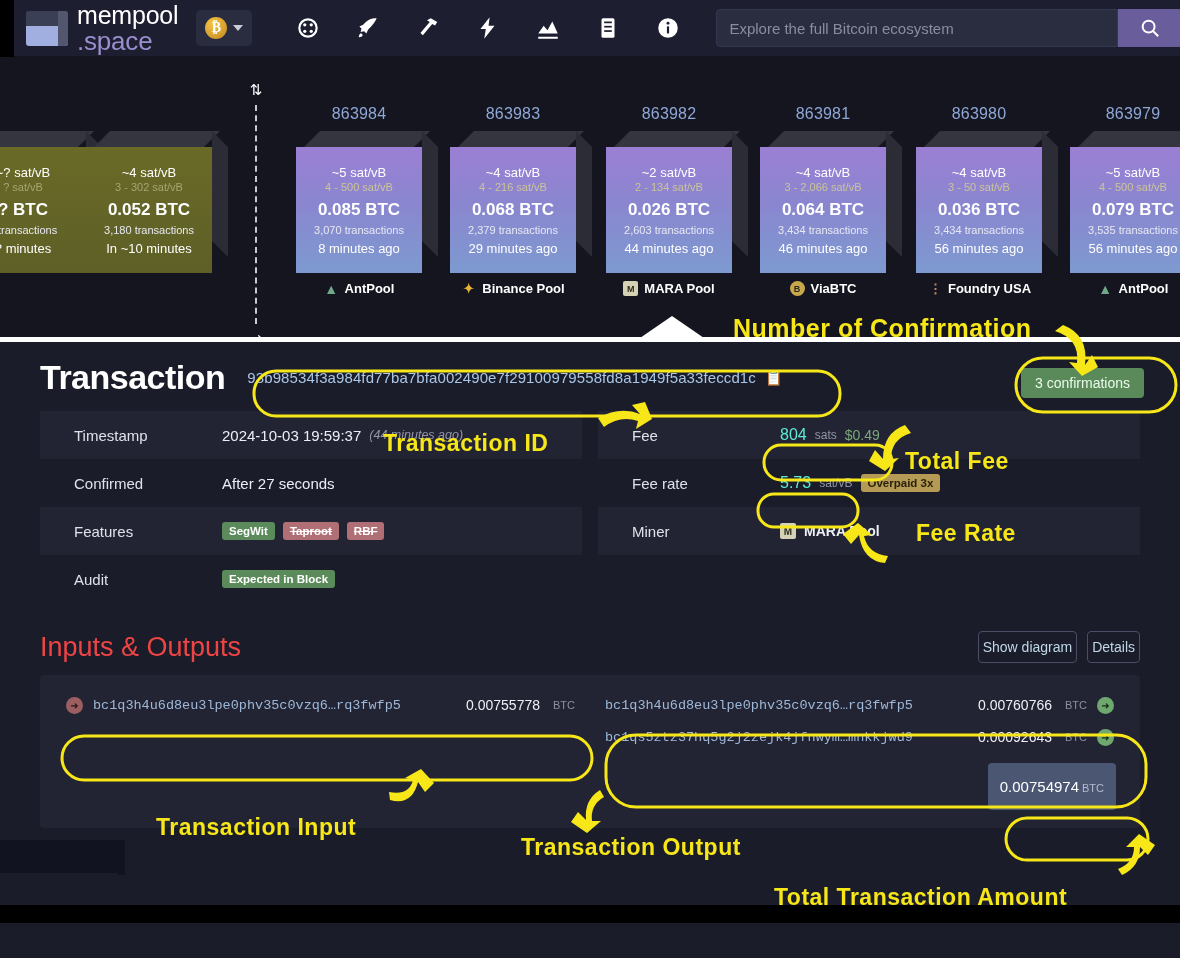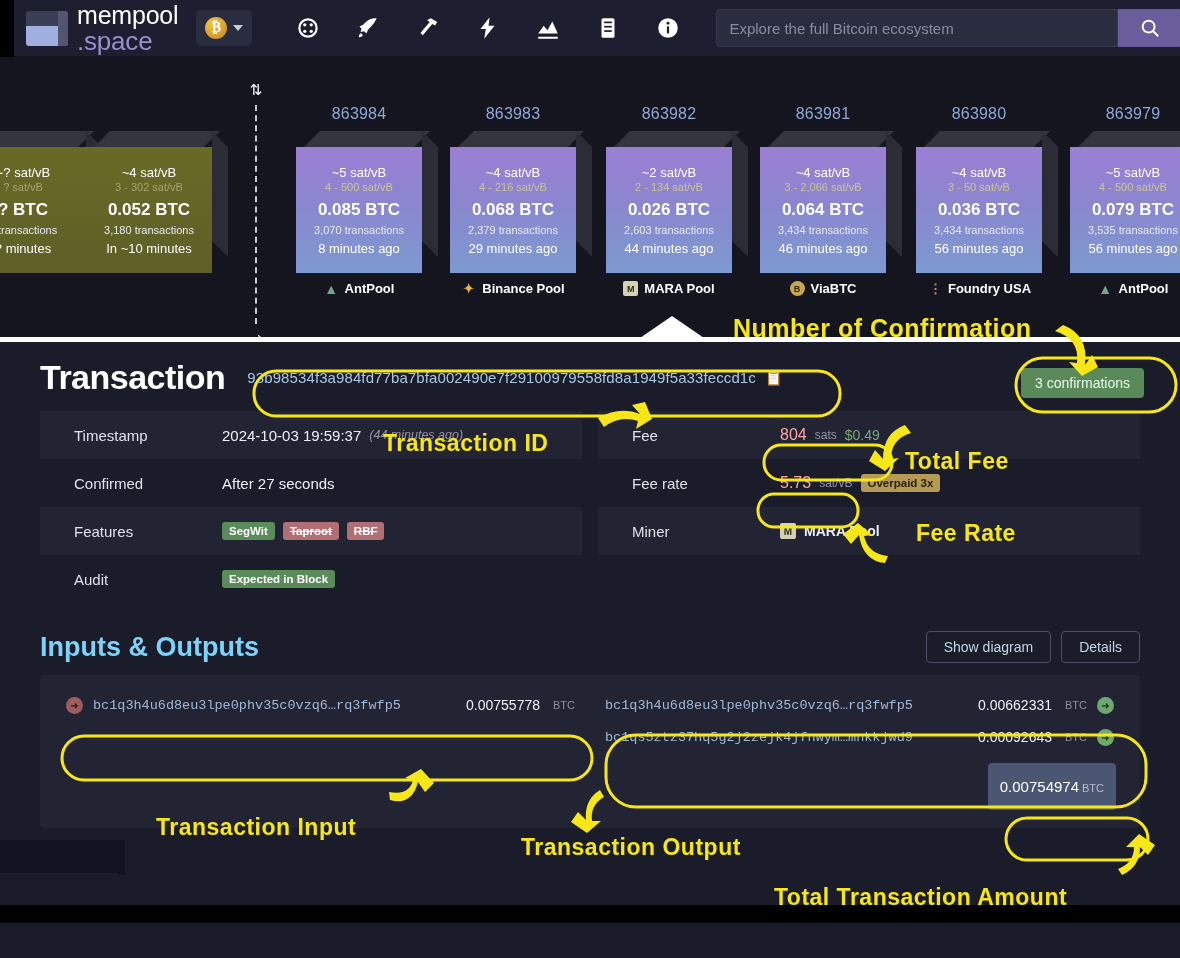--- a/index.html
+++ b/index.html
@@ -154,35 +154,35 @@
   .dcol { flex:1; }
   .drow { display:flex; align-items:center; height:48px; padding: 0 34px 0 34px; }
   .dcol .drow:nth-child(odd) { background:#222433; }
   .dlabel { width: 148px; color:#dfe1ea; font-size:15px; }
   .dvalue { color:#eceef5; font-size:15px; display:flex; align-items:center; gap:8px; }
   .dmuted { color:#9396a6; font-size:12.5px; font-style:italic; }
   .pill { font-size:11.5px; font-weight:bold; padding:3px 7px; border-radius:3px; color:#fff; }
   .pill-green { background:#5b8a5b; }
   .pill-red   { background:#b06f74; text-decoration: line-through; }
   .pill-tan   { background:#b49a55; color:#2a230b; font-weight:bold; }
-  .fee-val { font-size:16px; color:#fca5a5; }
+  .fee-val { font-size:16px; color:#5eead4; }
   .fee-unit{ font-size:12px; color:#9396a6; }
   .fee-usd { font-size:14px; color:#7aa67a; }
   .miner-ico {
     width:16px;height:16px;background:#d6d2b6;color:#2c2a1c;font-size:10px;font-weight:bold;
     display:inline-flex;align-items:center;justify-content:center; border-radius:2px;
   }
 
   
   .io-head { margin-top: 28px; display:flex; align-items:center; justify-content:space-between; }
-  .io-title { font-size:27px; color:#7dd3fc; font-weight:bold; }
+  .io-title { font-size:27px; color:#ef4444; font-weight:normal; }
   .io-btns { display:flex; gap:10px; }
   .io-btn {
     background:#1a1c29; border:1px solid #4a4d63; color:#bfd7e8; border-radius:4px;
-    font-size:14px; padding:7px 17px; cursor:pointer; font-family:"Liberation Sans",sans-serif;
+    font-size:14px; padding:7px 4px; cursor:pointer; font-family:"Liberation Sans",sans-serif;
   }
 
   .io-panel {
     margin-top: 12px; background:#222433; border-radius:4px; padding: 14px 18px 18px 18px;
     display:flex; gap: 14px; min-height: 150px;
   }
   .io-side { flex:1; }
   .io-row {
     display:flex; align-items:center; gap:10px; padding: 6px 8px; height:32px;
   }
@@ -543,21 +543,21 @@
             <span class="arrow-in">➜</span>
             <span class="io-addr">bc1q3h4u6d8eu3lpe0phv35c0vzq6…rq3fwfp5</span>
             <span class="io-amt">0.00755778</span>
             <span class="io-unit">BTC</span>
           </div>
         </div>
 
         <div class="io-side">
           <div class="io-row">
             <span class="io-addr">bc1q3h4u6d8eu3lpe0phv35c0vzq6…rq3fwfp5</span>
-            <span class="io-amt">0.00662331</span>
+            <span class="io-amt">0.00760766</span>
             <span class="io-unit">BTC</span>
             <span class="arrow-out">➜</span>
           </div>
           <div class="io-row">
             <span class="io-addr">bc1qs5ztz37hq5g2j2zejk4jfnwym…mnkkjwd9</span>
             <span class="io-amt">0.00092643</span>
             <span class="io-unit">BTC</span>
             <span class="arrow-out">➜</span>
           </div>
           <div class="total-wrap">

